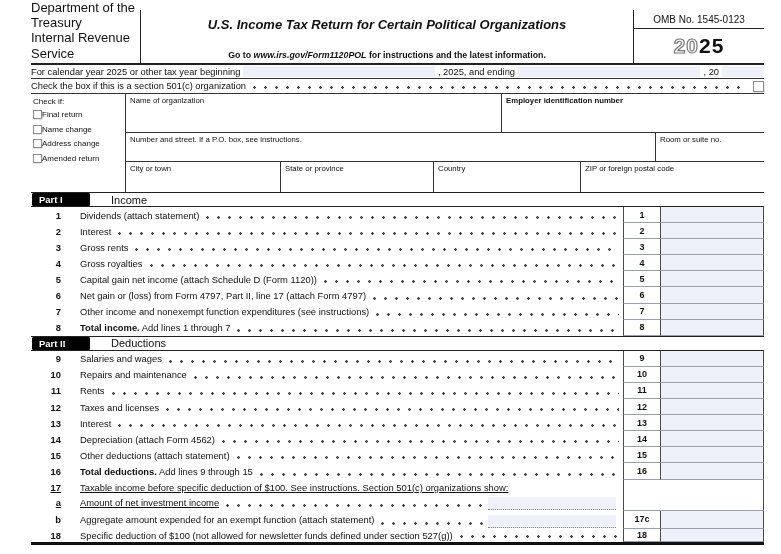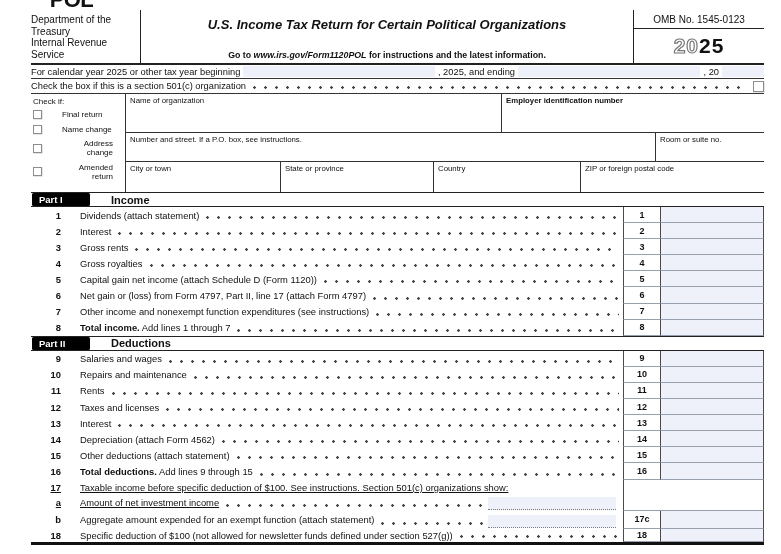--- a/index.html
+++ b/index.html
@@ -6,21 +6,21 @@
   html,body { width:781px; height:554px; overflow:hidden; background:#fff;
     font-family:"Liberation Sans", sans-serif; color:#111; }
   .form { position:absolute; left:31px; top:10px; width:733px; }
 
   
   .hdr { display:flex; height:55px; border-bottom:2.2px solid #222; }
   .hdr-left { width:110px; border-right:1.4px solid #222; display:flex; flex-direction:column; justify-content:flex-end; padding-bottom:2px; }
   .form-line { display:flex; align-items:baseline; }
   .form-word { font-size:8px; }
   .form-number { font-size:22px; font-weight:bold; letter-spacing:-0.6px; }
-  .dept { font-size:10px; line-height:1.18; margin-top:1px; }
+  .dept { font-size:13px; line-height:1.18; margin-top:1px; }
   .hdr-center { flex:1; display:flex; flex-direction:column; justify-content:space-between; text-align:center; padding:7px 4px 3px; }
   .title { font-size:13px; font-weight:bold;font-style:italic; }
   .goto { font-size:8.8px; font-weight:bold; }
   .goto .url { font-style:italic; }
   .hdr-right { width:131px; border-left:1.4px solid #222; display:flex; flex-direction:column; }
   .omb { font-size:10px; text-align:center; padding:4px 0 3px; border-bottom:1.2px solid #222; }
   .year { flex:1; display:flex; align-items:center; justify-content:center; font-size:21px; font-weight:bold; letter-spacing:1px; }
   .yr-outline { color:#fff; -webkit-text-stroke:1.2px #777; }
 
   
@@ -28,35 +28,35 @@
   .cal-input { height:11px; background:#eef0fa; margin:0 3px; }
   .cal-1 { flex:1.05; } .cal-2 { flex:1; } .cal-3 { width:42px; flex:none; margin-right:0; }
   .c501-row { display:flex; align-items:center; height:15px; border-bottom:1.1px solid #333; font-size:9.3px; }
   .cb { width:9px; height:9px; border:1px solid #8d8d8d; background:#fff; box-shadow:0.5px 0.5px 0 #ccc; flex:none; }
   .cb-lg { width:11px; height:11px; margin-left:5px; }
 
   
   .entity { display:flex; height:98px; }
   .ent-left { width:95px; border-right:1.1px solid #333; font-size:8px; padding:3px 12px 0 2px; }
   .checkif { margin-bottom:4px; }
-  .cb-row { display:flex; align-items:center; gap:20px; margin-bottom:5.5px;text-align:right; }
+  .cb-row { display:flex; align-items:center; gap:0; margin-bottom:5.5px;text-align:right; }
   .ent-right { flex:1; display:flex; flex-direction:column; }
   .ent-r1 { height:39px; display:flex; border-bottom:1.1px solid #333; }
   .ent-r2 { height:29px; display:flex; border-bottom:1.1px solid #333; }
   .ent-r3 { flex:1; display:flex; }
   .ecell { padding:2px 0 0 4px; font-size:7.8px; overflow:hidden; white-space:nowrap; }
   .bl { border-left:1.1px solid #333; }
   .w-name { width:375px; } .w-ein { flex:1; } .w-street { width:529px; } .w-room { flex:1; }
   .w-city { width:154px; } .w-state { width:153px; } .w-country { width:147px; } .w-zip { flex:1; }
   .ecell.bold { font-weight:bold; }
 
   
   .part-row { display:flex; align-items:center; height:15px; border-top:1.6px solid #222; border-bottom:1.3px solid #222; }
   .part-badge { width:58px; height:12.5px; background:#000; color:#fff; font-weight:bold; font-size:9.5px; display:flex; align-items:center; padding-left:7px; border-radius:1.5px; margin-left:1px; flex:none; }
-  .part-title { font-size:11px; font-weight:bold; margin-left:21px; }
+  .part-title { font-size:11px; font-weight:normal; margin-left:21px; }
 
   .line-row { display:flex; align-items:center; height:16.1px; font-size:9.4px; }
   .ln-num { width:30px; text-align:right; font-weight:bold; flex:none; }
   .ln-label { margin-left:19px; white-space:nowrap; }
   .ln-label b { font-weight:bold; }
   .leader { flex:1; align-self:flex-end; height:4px; min-width:6px; margin:0 4px 3px 7px;
     background-image:radial-gradient(circle at 1.5px 1.5px, #444 1.1px, transparent 1.5px);
     background-size:11px 4px; background-repeat:repeat-x; }
   .spacer { flex:1; }
   .cell-num { width:38px; flex:none; height:100%; border-left:1.1px solid #4a4a4a; border-right:1.1px solid #4a4a4a; border-bottom:1px solid #99a0ad; display:flex; align-items:center; justify-content:center; font-weight:bold; font-size:9px; background:#fff; }

